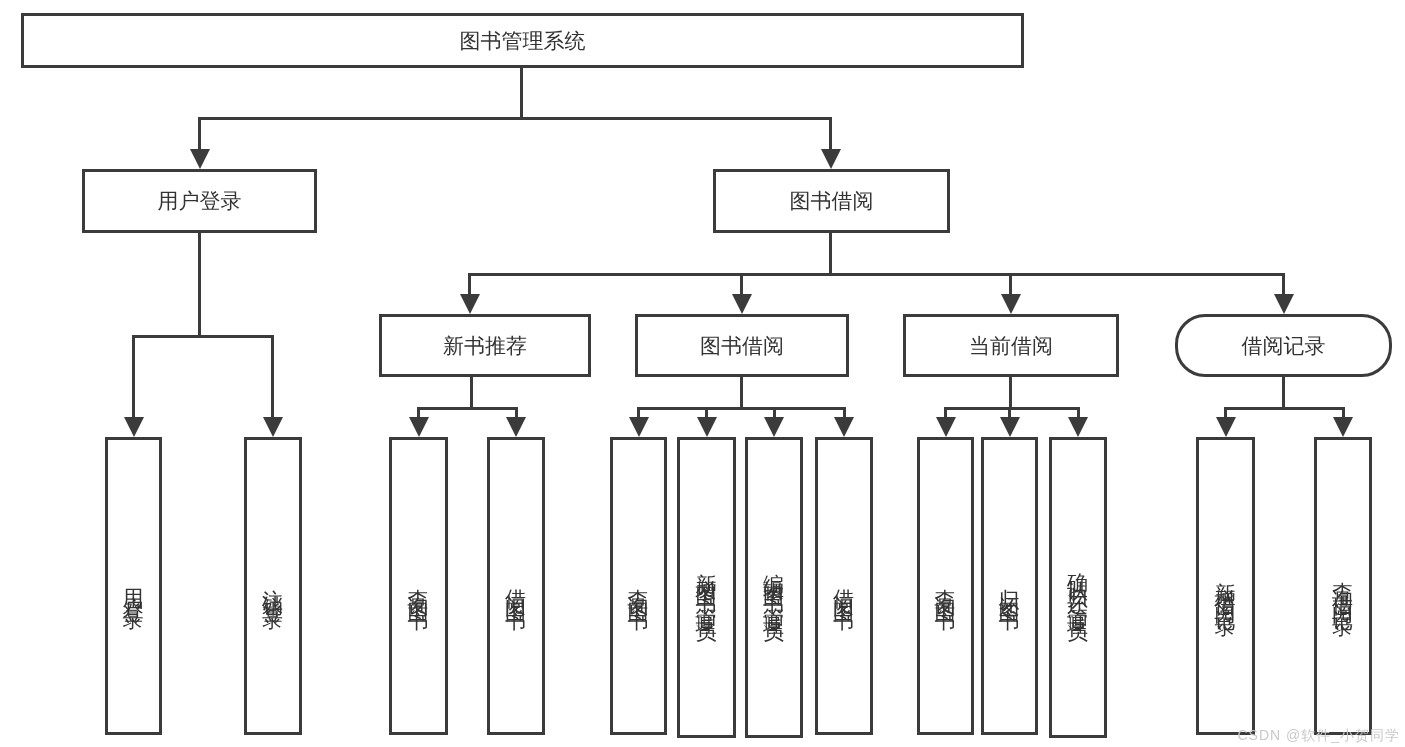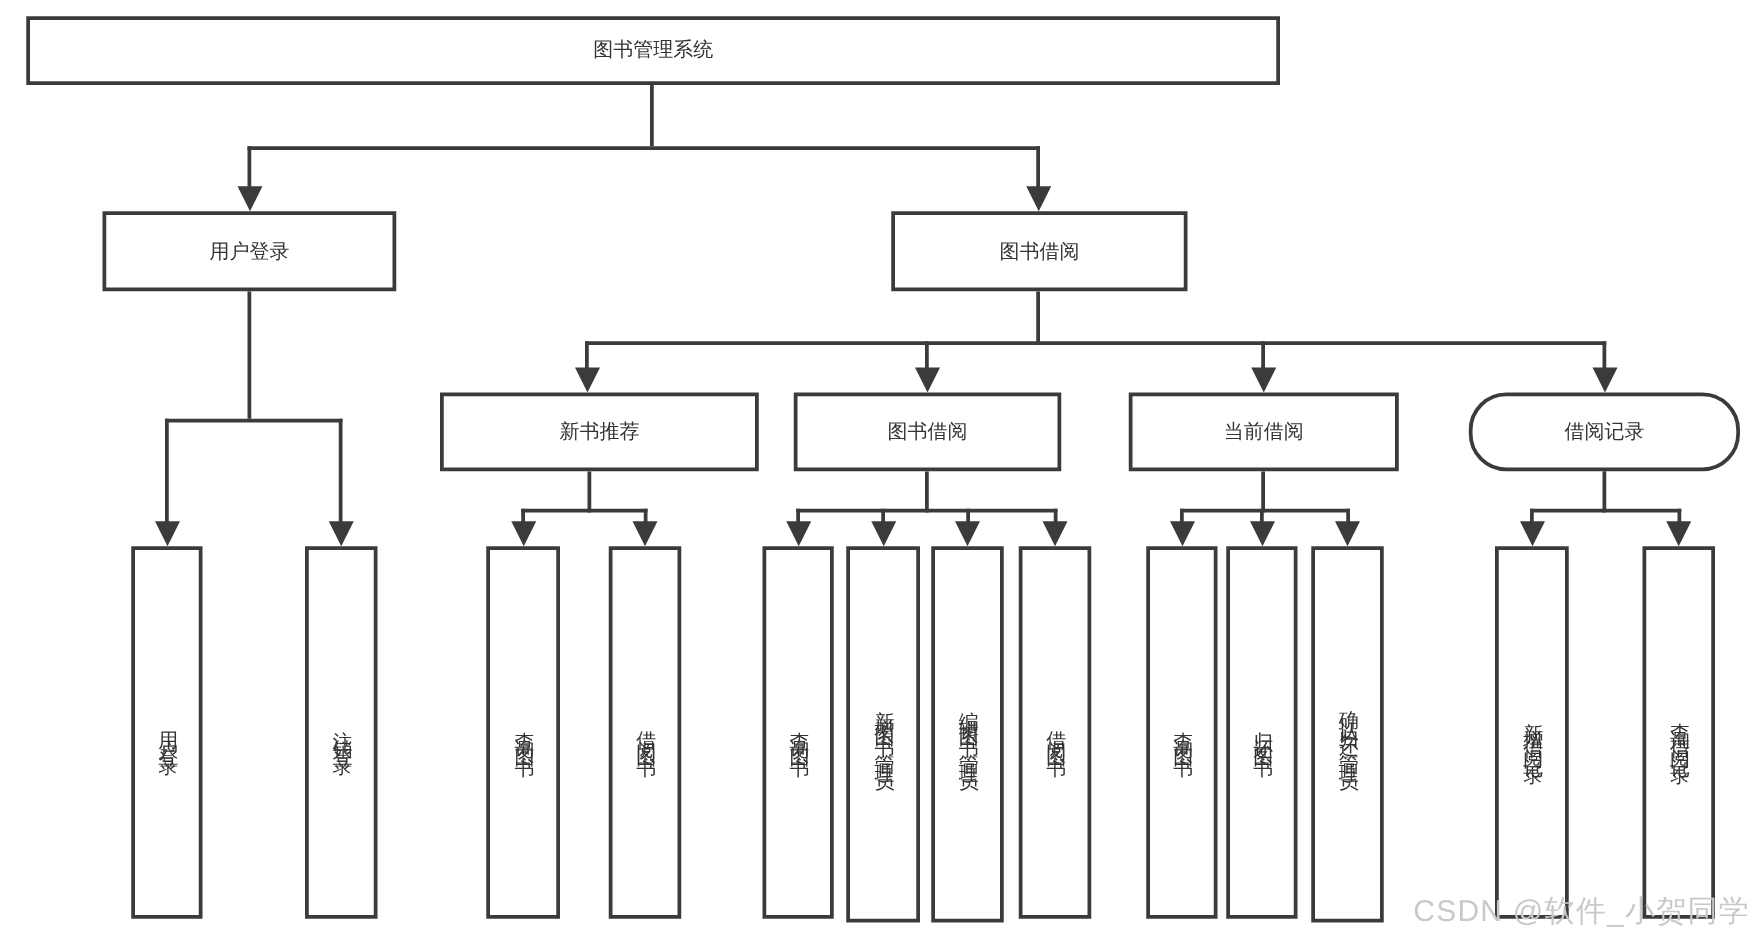--- a/index.html
+++ b/index.html
@@ -3,35 +3,35 @@
 <meta charset="utf-8">
 <style>
   html,body{margin:0;padding:0;background:#ffffff;}
   #canvas{
     position:relative;width:1405px;height:747px;background:#ffffff;overflow:hidden;
     font-family:"Liberation Sans","DejaVu Sans",sans-serif;
   }
   .bx{
     position:absolute;background:#ffffff;border:3px solid #3b3b3b;box-sizing:border-box;
     display:flex;align-items:center;justify-content:center;
-    font-size:16px;color:#333333;white-space:nowrap;z-index:2;text-align:right;
+    font-size:21px;color:#333333;white-space:nowrap;z-index:2;text-align:right;
   }
   .vx{
     writing-mode:vertical-rl;text-orientation:mixed;letter-spacing:7px;
     white-space:normal;line-height:1;
   }
   .ln{position:absolute;background:#3b3b3b;z-index:1;}
   .ar{
     position:absolute;width:0;height:0;z-index:1;
     border-left:10px solid transparent;border-right:10px solid transparent;
     border-top:20px solid #3b3b3b;
   }
   .wm{
     position:absolute;right:5px;bottom:2px;z-index:3;
-    font-size:24px;color:#c9c9c9;letter-spacing:1px;margin-top:34px;
+    font-size:14px;color:#c9c9c9;letter-spacing:1px;margin-top:34px;
   }
 </style>
 </head>
 <body>
 
 <div id="canvas">
 
   <div class="bx" style="left:21px;top:13px;width:1003px;height:55px;">图书管理系统</div>
 
   <div class="ln" style="left:520px;top:68px;width:3px;height:49px;"></div>
@@ -55,21 +55,21 @@
   <div class="ln" style="left:468px;top:273px;width:817px;height:3px;"></div>
   <div class="ln" style="left:468px;top:273px;width:3px;height:23px;"></div>
   <div class="ar" style="left:460px;top:294px;"></div>
   <div class="ln" style="left:740px;top:273px;width:3px;height:23px;"></div>
   <div class="ar" style="left:732px;top:294px;"></div>
   <div class="ln" style="left:1009px;top:273px;width:3px;height:23px;"></div>
   <div class="ar" style="left:1001px;top:294px;"></div>
   <div class="ln" style="left:1282px;top:273px;width:3px;height:23px;"></div>
   <div class="ar" style="left:1274px;top:294px;"></div>
 
-  <div class="bx" style="left:352px;top:314px;width:255px;height:63px;">新书推荐</div>
+  <div class="bx" style="left:379px;top:314px;width:212px;height:63px;">新书推荐</div>
   <div class="bx" style="left:635px;top:314px;width:214px;height:63px;">图书借阅</div>
   <div class="bx" style="left:903px;top:314px;width:216px;height:63px;">当前借阅</div>
   <div class="bx" style="left:1175px;top:314px;width:217px;height:63px;border-radius:30px;">借阅记录</div>
 
   <div class="ln" style="left:470px;top:377px;width:3px;height:33px;"></div>
   <div class="ln" style="left:417px;top:407px;width:101px;height:3px;"></div>
   <div class="ln" style="left:417px;top:407px;width:3px;height:12px;"></div>
   <div class="ar" style="left:409px;top:417px;"></div>
   <div class="ln" style="left:515px;top:407px;width:3px;height:12px;"></div>
   <div class="ar" style="left:506px;top:417px;"></div>

